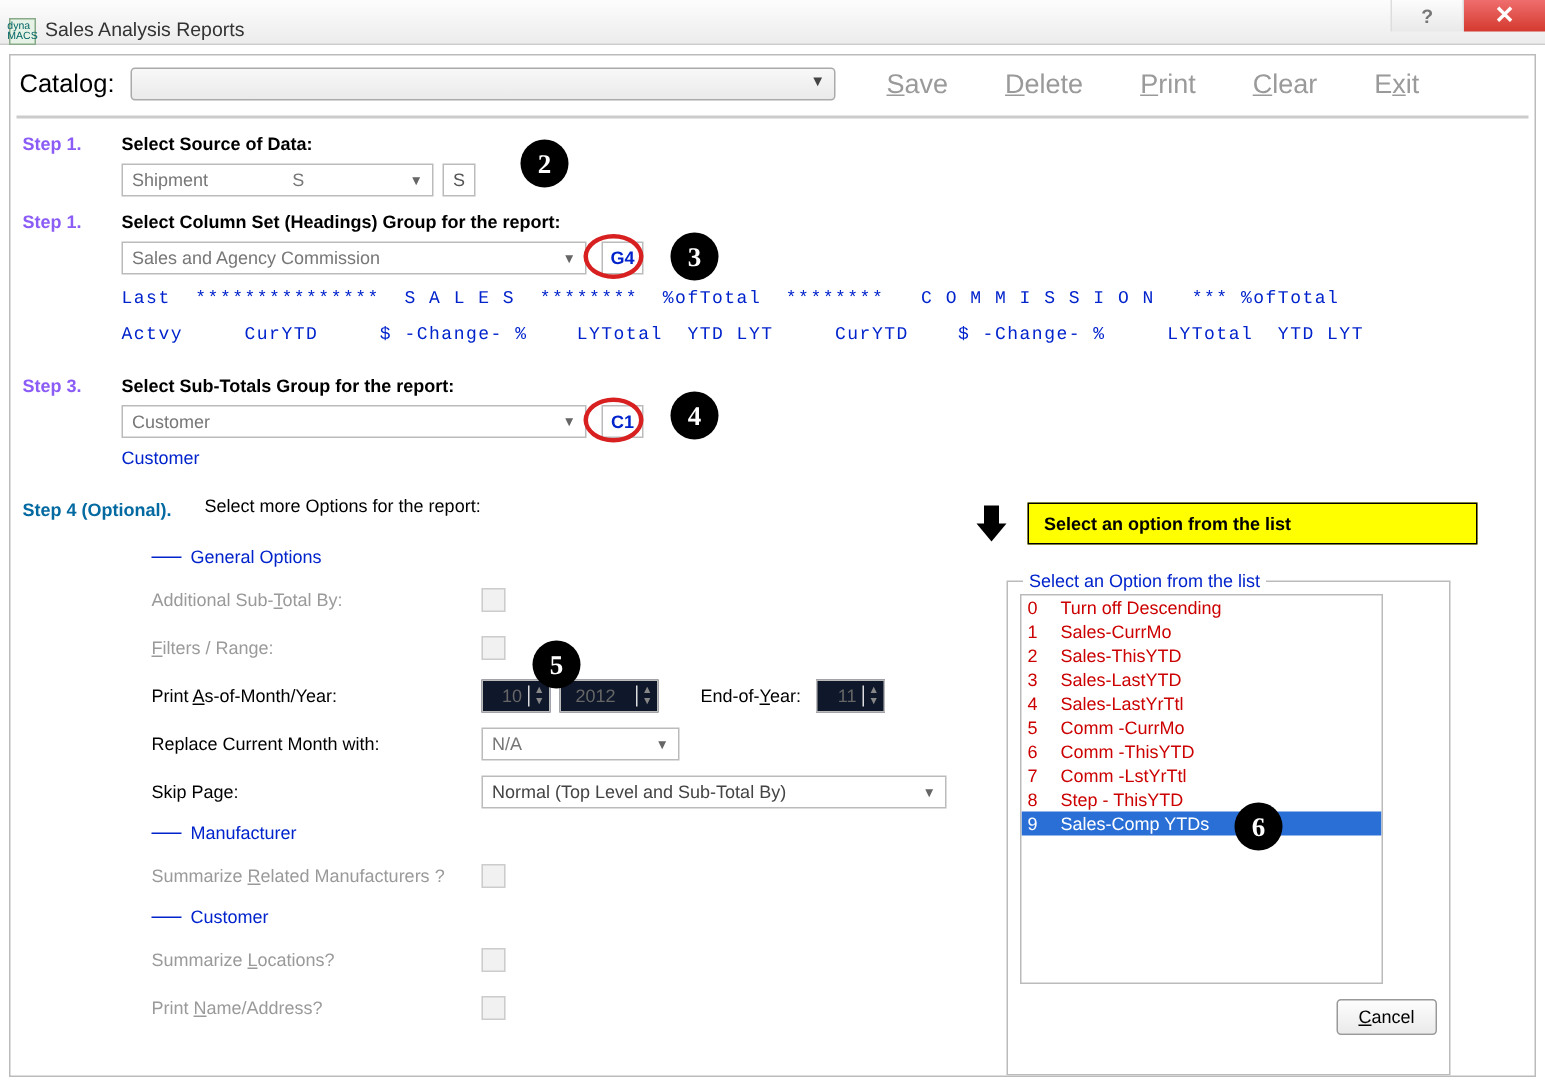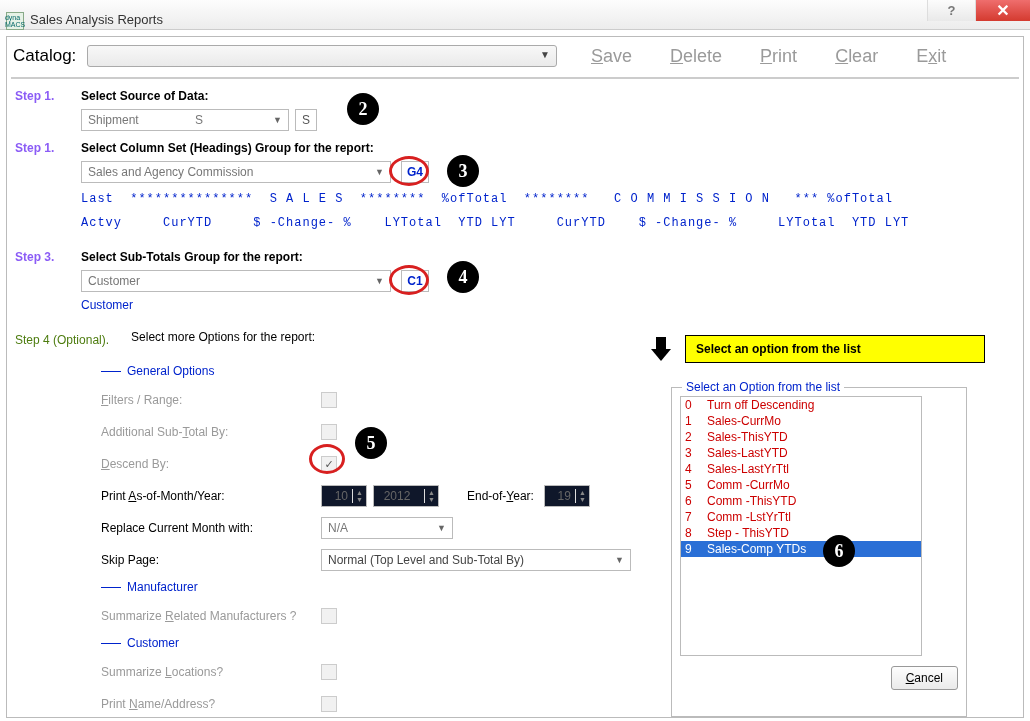--- a/index.html
+++ b/index.html
@@ -53,21 +53,21 @@
 
   .red-circle { position: absolute; width: 40px; height: 30px; border: 3px solid #d82020; border-radius: 50%; pointer-events: none; }
 
   .badge { position: absolute; width: 32px; height: 32px; background: #000; border-radius: 50%; display: flex; align-items: center; justify-content: center; color: #fff; font-size: 18px; font-weight: bold; font-family: Georgia, serif; pointer-events: none; }
 
   .col-preview { color: #0023cc; font-family: "Courier New", monospace; font-size: 12px; letter-spacing: 1px; line-height: 1.8; margin: 6px 0 10px 0; white-space: pre; }
 
   .customer-line { color: #0023cc; font-size: 12px; margin: 6px 0 12px 0; }
 
   
-  .step4-label { color: #4d7c0f; font-weight: normal; font-size: 12px; }
+  .step4-label { color: #0369a1; font-weight: bold; font-size: 12px; }
   .step4-row { display: flex; align-items: center; margin-bottom: 14px; }
 
   .section-header { display: flex; align-items: center; gap: 6px; margin: 2px 0 10px 0; }
   .section-line { width: 20px; height: 1px; background: #0023cc; }
   .section-name { color: #0023cc; font-size: 12px; }
 
   .opt-row { display: flex; align-items: center; min-height: 24px; margin-bottom: 8px; }
   .opt-label { width: 220px; color: #9a9a9a; font-size: 12px; }
   .opt-label.active { color: #000; }
   .checkbox { width: 16px; height: 16px; border: 1px solid #aaa; background: #fff; display: inline-flex; align-items: center; justify-content: center; font-size: 11px; color: #555; }
@@ -181,52 +181,47 @@
       <span class="step-title" style="font-weight:normal">Select more Options for the report:</span>
     </div>
 
     <div class="left-col" style="margin-left:86px">
       <div class="section-header">
         <span class="section-line"></span>
         <span class="section-name">General Options</span>
       </div>
 
       <div class="opt-row">
+        <span class="opt-label">Additional Sub-<u>T</u>otal By:</span>
+        <span class="checkbox disabled"></span>
+      </div>
+      <div class="opt-row">
         <span class="opt-label"><u>F</u>ilters / Range:</span>
         <span class="checkbox disabled"></span>
-      </div>
-      <div class="opt-row">
-        <span class="opt-label">Additional Sub-<u>T</u>otal By:</span>
-        <span class="checkbox disabled"></span>
-      </div>
-      <div class="opt-row" style="position:relative">
-        <span class="opt-label"><u>D</u>escend By:</span>
-        <span class="checkbox disabled">✓</span>
-        <div class="red-circle" style="left:208px;top:-8px;width:36px;height:30px"></div>
       </div>
       <div class="opt-row">
         <span class="opt-label active">Print <u>A</u>s-of-Month/Year:</span>
         <span class="spin">
           <span class="val">10</span>
           <span class="arrows">
               <span>▲</span>
               <span>▼</span>
             </span>
         </span>
         <span style="width:6px;display:inline-block"></span>
         <span class="spin wide">
           <span class="val">2012</span>
           <span class="arrows">
               <span>▲</span>
               <span>▼</span>
             </span>
         </span>
         <span class="eol-label">End-of-<u>Y</u>ear:</span>
         <span class="spin">
-          <span class="val">19</span>
+          <span class="val">11</span>
           <span class="arrows">
               <span>▲</span>
               <span>▼</span>
             </span>
         </span>
       </div>
       <div class="opt-row">
         <span class="opt-label active">Replace Current Month with:</span>
         <div class="dd na">
           <span>N/A</span>

